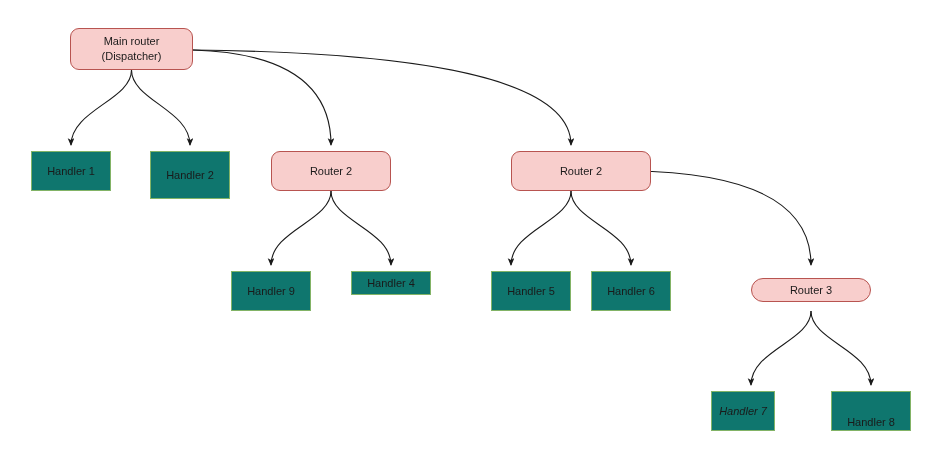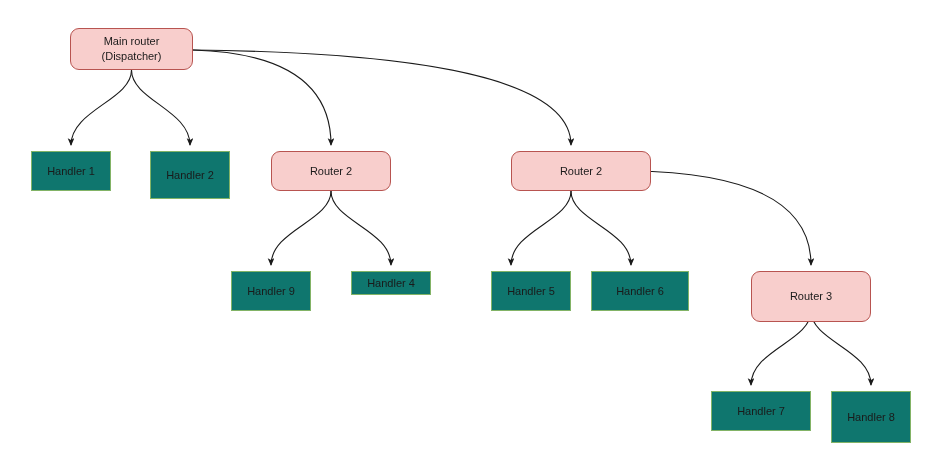--- a/index.html
+++ b/index.html
@@ -98,27 +98,27 @@
       </div>
       <div class="node node-handler" style="left: 231px; top: 271px; width: 80px; height: 40px;">
         <span class="node-label">Handler 9</span>
       </div>
       <div class="node node-handler" style="left: 351px; top: 271px; width: 80px; height: 24px;">
         <span class="node-label">Handler 4</span>
       </div>
       <div class="node node-handler" style="left: 491px; top: 271px; width: 80px; height: 40px;">
         <span class="node-label">Handler 5</span>
       </div>
-      <div class="node node-handler" style="left: 591px; top: 271px; width: 98px; height: 40px;">
+      <div class="node node-handler" style="left: 591px; top: 271px; width: 80px; height: 40px;">
         <span class="node-label">Handler 6</span>
       </div>
-      <div class="node node-router" style="left: 751px; top: 271px; width: 120px; height: 51px;">
+      <div class="node node-router" style="left: 751px; top: 278px; width: 120px; height: 24px; border-radius: 20px;">
         <span class="node-label">Router 3</span>
       </div>
-      <div class="node node-handler" style="left: 711px; top: 391px; width: 100px; height: 40px;">
+      <div class="node node-handler" style="left: 711px; top: 391px; width: 64px; height: 40px; font-style: italic;">
         <span class="node-label">Handler 7</span>
       </div>
-      <div class="node node-handler" style="left: 831px; top: 391px; width: 80px; height: 52px;">
+      <div class="node node-handler" style="left: 831px; top: 391px; width: 80px; height: 40px; align-items: flex-end;">
         <span class="node-label">Handler 8</span>
       </div>
     </div>
 
 </div>
 
 </body></html>

